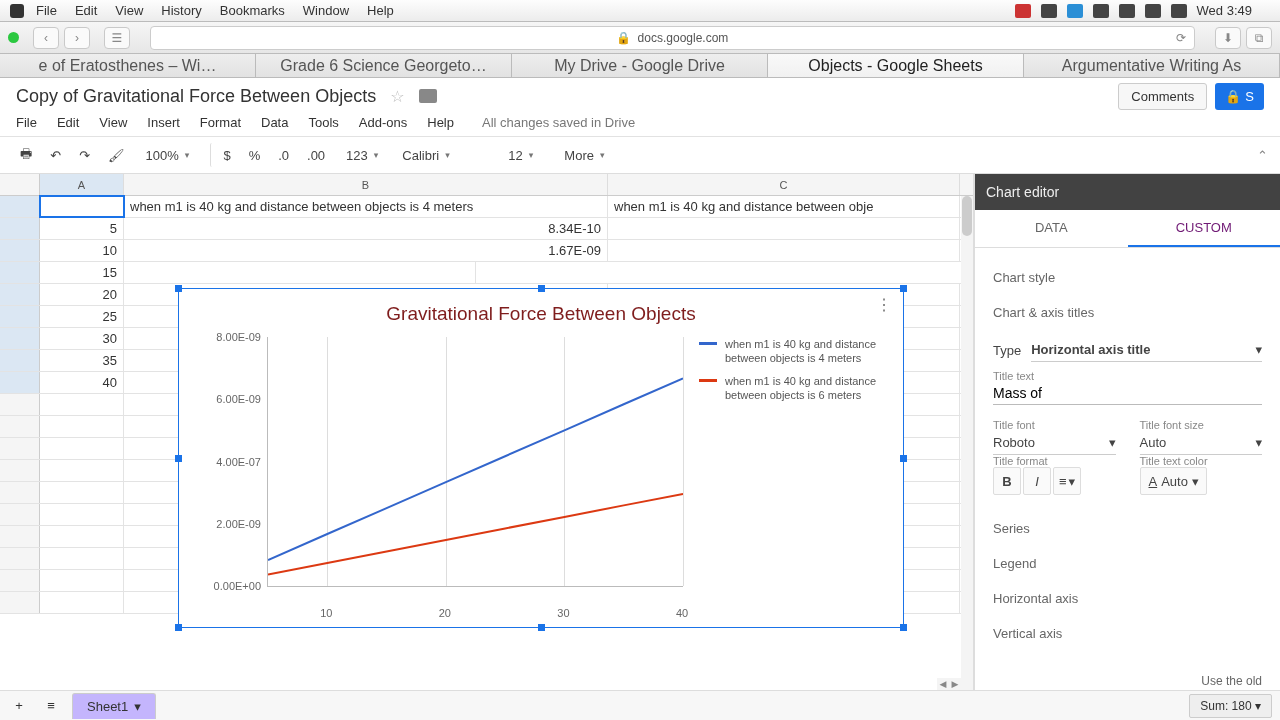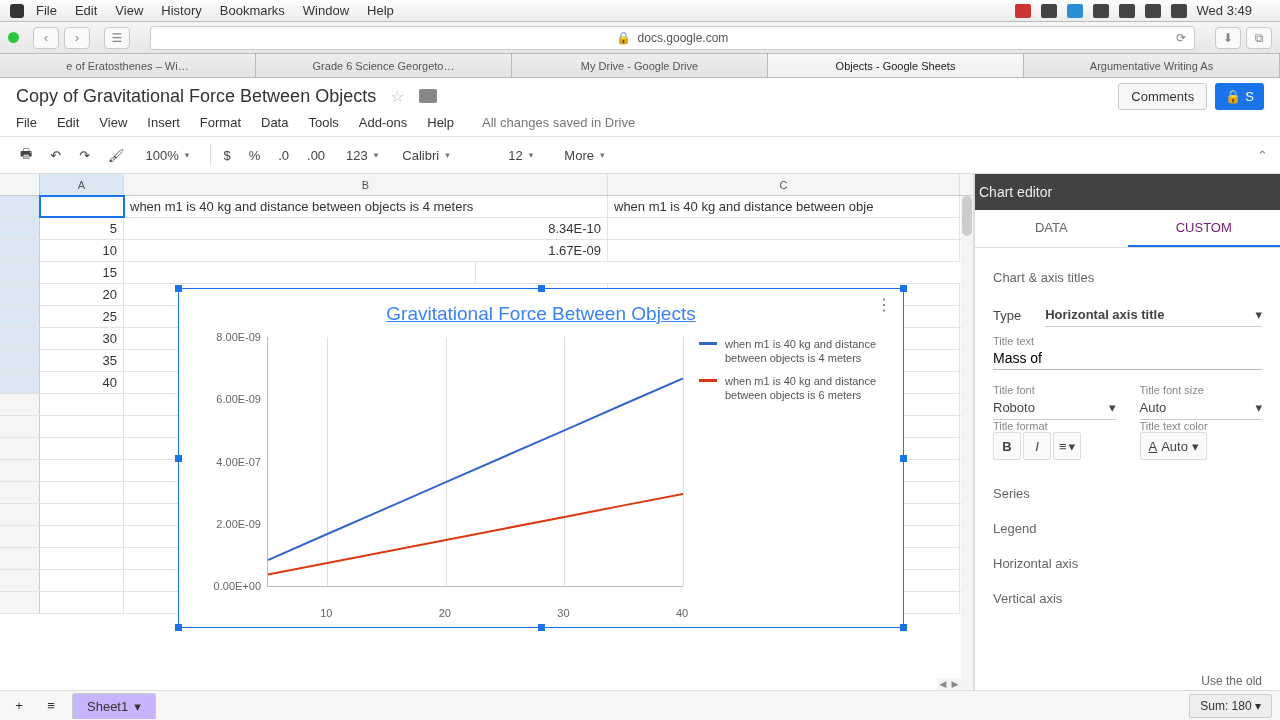--- a/index.html
+++ b/index.html
@@ -20,21 +20,21 @@
   .dot { width:11px; height:11px; border-radius:50%; }
   .dot.g { background:#2bc840; }
   .navbtn { width:26px; height:22px; border:1px solid #c9c9c9; background:#fafafa; border-radius:4px; display:flex; align-items:center; justify-content:center; color:#888; font-size:12px; }
   .navbtn + .navbtn { margin-left:-1px; }
   .addr { flex:1; height:24px; background:#fff; border:1px solid #ccc; border-radius:4px; margin:0 14px; display:flex; align-items:center; justify-content:center; font-size:12px; color:#555; position:relative; }
   .addr .lock { margin-right:6px; color:#777; }
   .addr .reload { position:absolute; right:8px; color:#888; }
 
   
   .tab-strip { height:24px; background:linear-gradient(#e9e9e9,#dedede); border-bottom:1px solid #bbb; display:flex; }
-  .tab { flex:1; border-right:1px solid #bbb; display:flex; align-items:center; justify-content:center; font-size:11px; color:#555; background:linear-gradient(#eee,#e2e2e2); }
+  .tab { flex:1; border-right:1px solid #bbb; display:flex; align-items:center; justify-content:center; font-size:16px; color:#555; background:linear-gradient(#eee,#e2e2e2); }
   .tab.active { background:linear-gradient(#f9f9f9,#f1f1f1); color:#222; }
 
   
   .sheets-head { height:30px; display:flex; align-items:center; padding:6px 16px 0; gap:14px; }
   .doc-title { font-size:18px; color:#333; }
   .star { color:#bbb; font-size:16px; }
   .folder { width:18px; height:14px; background:#888; border-radius:2px; }
   .share { margin-left:auto; display:flex; gap:8px; align-items:center; }
   .comments-btn { border:1px solid #ccc; background:#f7f7f7; padding:5px 12px; border-radius:3px; font-size:13px; }
   .share-btn { background:#1a73e8; color:#fff; padding:6px 10px; border-radius:3px; font-size:13px; display:flex; align-items:center; gap:4px; }
@@ -66,44 +66,44 @@
   .row.sel .rowh, .col-headers .sel { background:#dbe7f3; }
   .cell.active { outline:2px solid #1a73e8; outline-offset:-1px; background:#fff; z-index:2; position:relative; }
 
   
   .chart { position:absolute; left:178px; top:114px; width:726px; height:340px; background:#fff; border:1px solid #1a73e8; z-index:5; }
   .handle { position:absolute; width:7px; height:7px; background:#1a73e8; }
   .h-tl{top:-4px;left:-4px}.h-tr{top:-4px;right:-4px}.h-bl{bottom:-4px;left:-4px}.h-br{bottom:-4px;right:-4px}
   .h-tm{top:-4px;left:50%;margin-left:-3px}.h-bm{bottom:-4px;left:50%;margin-left:-3px}
   .h-ml{left:-4px;top:50%;margin-top:-3px}.h-mr{right:-4px;top:50%;margin-top:-3px}
   .chart-menu { position:absolute; top:6px; right:10px; color:#777; font-size:16px; letter-spacing:1px; }
-  .chart-title { text-align:center; font-size:19px; color:#3b82f6; padding:14px 0 6px;text-decoration:underline; }
+  .chart-title { text-align:center; font-size:19px; color:#7f1d1d; padding:14px 0 6px; }
   .plot-wrap { position:absolute; left:24px; top:48px; width:480px; height:266px; }
   .ylab { position:absolute; font-size:11px; color:#666; right:calc(100% - 58px); transform:translateY(-50%); }
   .xlab { position:absolute; font-size:11px; color:#666; top:100%; margin-top:4px; transform:translateX(-50%); }
   .plot { position:absolute; left:64px; top:0; right:0; bottom:16px; border-left:1px solid #bbb; border-bottom:1px solid #bbb; }
   .grid-v { position:absolute; top:0; bottom:0; border-left:1px solid #ddd; }
   .legend { position:absolute; left:520px; top:48px; width:190px; font-size:11px; color:#555; }
   .leg-item { display:flex; gap:8px; margin-bottom:8px; line-height:1.3; }
   .leg-sw { width:18px; height:3px; margin-top:5px; flex-shrink:0; }
 
   .vscroll { position:absolute; right:0; top:22px; bottom:0; width:12px; background:#f4f4f4; }
   .vthumb { position:absolute; top:0; left:1px; width:10px; height:40px; background:#ccc; border-radius:5px; }
   .harrow { position:absolute; bottom:0; width:12px; height:12px; display:flex; align-items:center; justify-content:center; font-size:9px; color:#888; background:#f4f4f4; }
 
   
   .editor { flex:1; background:#fff; display:flex; flex-direction:column; border-left:1px solid #ddd; min-width:0; }
-  .ed-head { background:#424242; color:#eee; padding:10px 4px; font-size:14px; }
+  .ed-head { background:#424242; color:#eee; padding:10px 11px; font-size:14px; }
   .ed-tabs { display:flex; border-bottom:1px solid #ddd; }
   .ed-tab { flex:1; text-align:center; padding:10px 0; font-size:13px; color:#666; }
   .ed-tab.active { color:#701a75; border-bottom:2px solid #1a73e8; }
   .ed-body { padding:12px 18px; overflow:hidden; font-size:13px; color:#444; }
   .sec { padding:10px 0; color:#555; }
   .sec.h { font-weight:normal; color:#666; }
-  .form-row { display:flex; align-items:center; gap:24px; margin:8px 0; }
+  .form-row { display:flex; align-items:center; gap:10px; margin:8px 0; }
   .lbl-sm { font-size:11px; color:#888; }
   .sel-box { border-bottom:1px solid #ccc; padding:4px 0; display:flex; align-items:center; justify-content:space-between; min-width:110px; font-size:13px; }
   .title-input { width:100%; border:none; border-bottom:1px solid #bbb; font-size:14px; padding:3px 0; outline:none; }
   .two-col { display:flex; gap:24px; }
   .two-col > div { flex:1; }
   .fmt-row { display:flex; gap:2px; align-items:center; }
   .fmt-btn { width:28px; height:28px; border:1px solid #ddd; display:flex; align-items:center; justify-content:center; border-radius:2px; font-size:13px; background:#fafafa; }
   .old-link { position:absolute; right:18px; bottom:32px; font-size:12px; color:#666; }
 
   
@@ -392,20 +392,21 @@
     <div class="harrow" style="right:12px">▶</div>
   </div>
 
   <div class="editor">
     <div class="ed-head">Chart editor</div>
     <div class="ed-tabs">
       <div class="ed-tab">DATA</div>
       <div class="ed-tab active">CUSTOM</div>
     </div>
     <div class="ed-body">
+      <div class="sec h">Chart style</div>
       <div class="sec h">Chart &amp; axis titles</div>
       <div class="form-row">
         <span>Type</span>
         <div class="sel-box" style="flex:1">
           <b>Horizontal axis title</b>
             <span class="caret">▾</span>
         </div>
       </div>
       <div class="lbl-sm">Title text</div>
       <input class="title-input" value="Mass of " style="">

